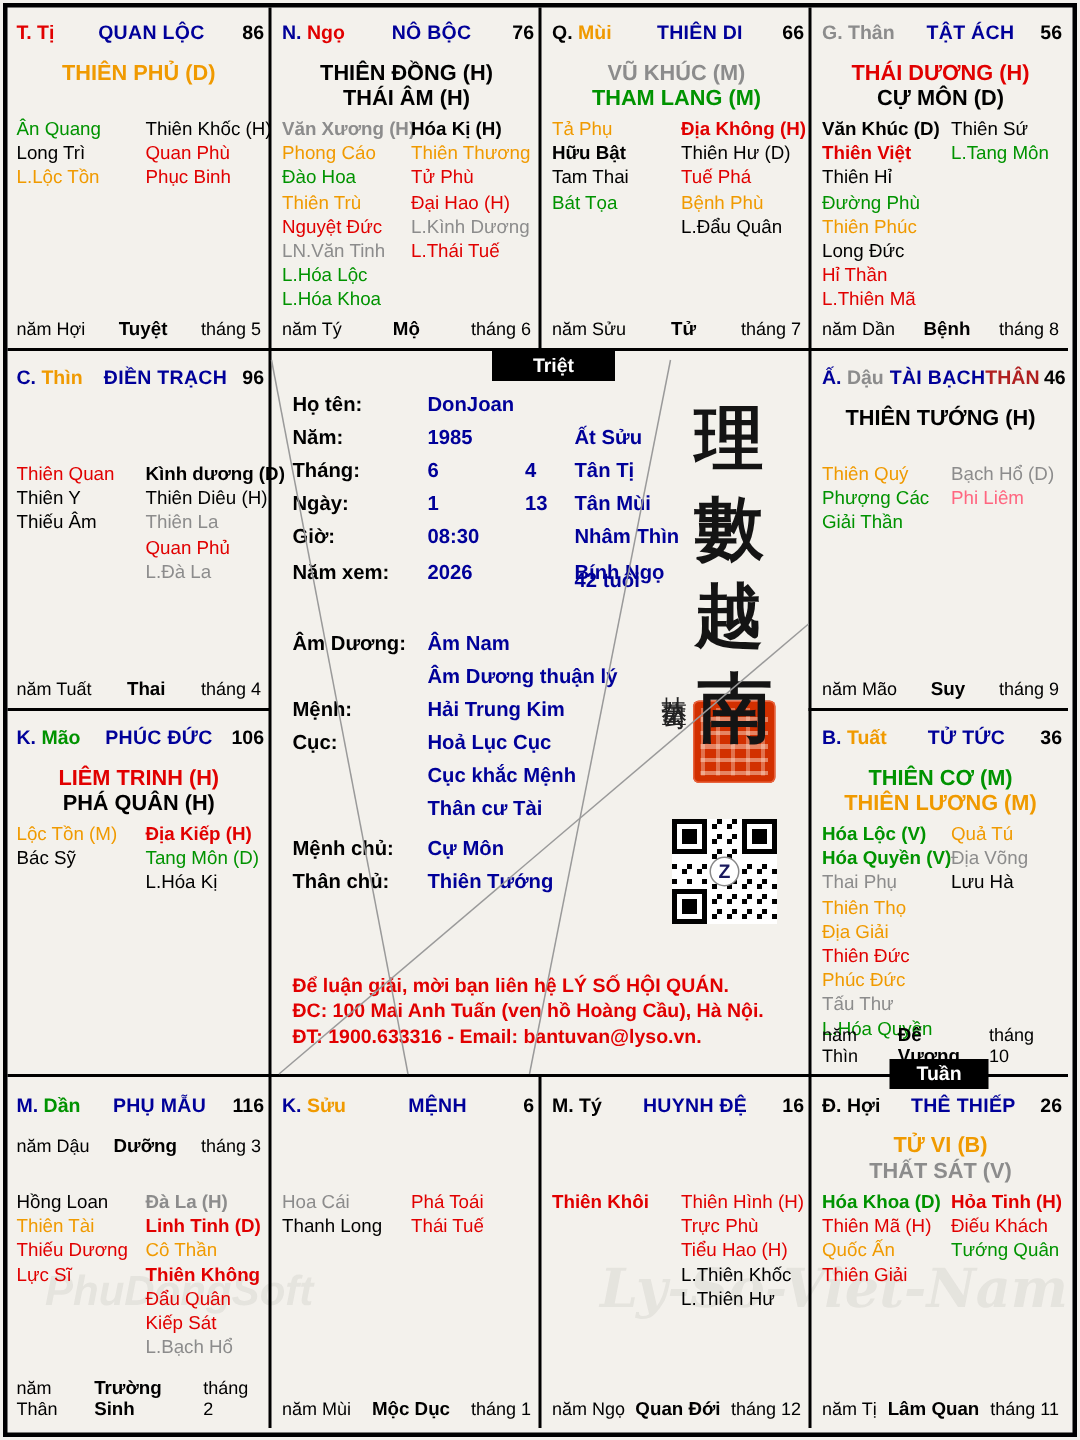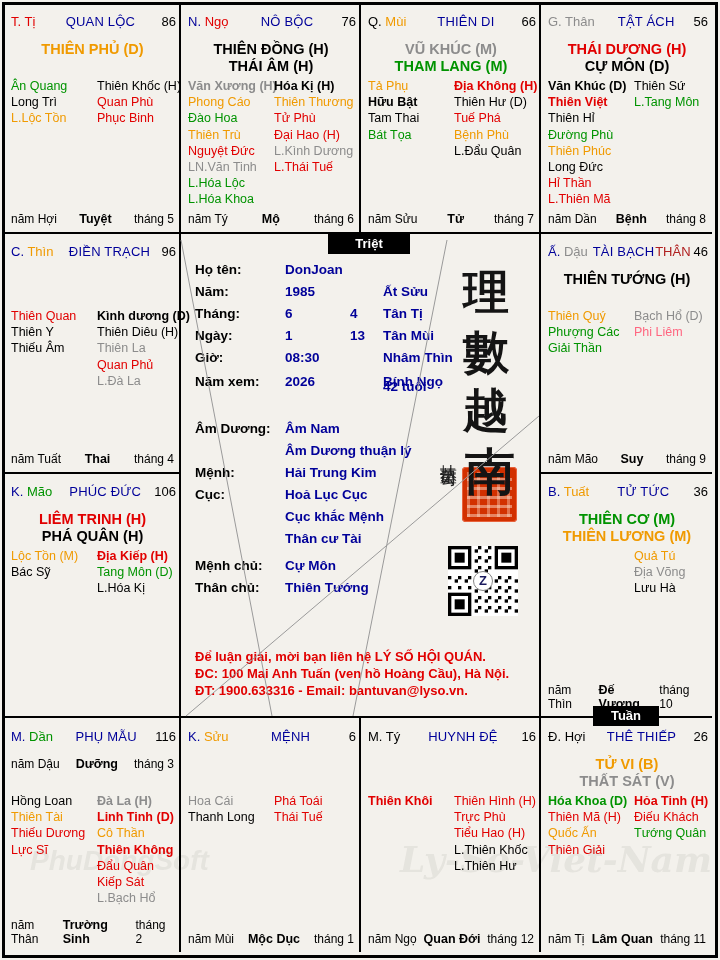--- a/index.html
+++ b/index.html
@@ -4,21 +4,21 @@
 <style>
   html,body{margin:0;padding:0;background:#fff;}
   #root{position:relative;width:720px;height:960px;background:#f3f1ec;font-family:"Liberation Sans",sans-serif;overflow:hidden;-webkit-font-smoothing:antialiased;}
   .frame{position:absolute;left:2px;top:2px;width:710px;height:950px;border:3px solid #000;box-sizing:content-box;}
   .gl{position:absolute;background:#000;}
   .watermark{position:absolute;color:rgba(60,50,40,0.07);font-weight:bold;pointer-events:none;}
   .wm-left{left:30px;top:845px;font-size:28px;font-style:italic;}
   .wm-right{left:400px;top:838px;font-size:36px;font-style:italic;font-family:"DejaVu Serif",serif;}
   
   .palace{position:absolute;}
-  .p-head{position:absolute;left:6px;right:4px;top:7px;height:18px;display:flex;align-items:center;font-weight:normal;font-size:13px;white-space:nowrap;}
+  .p-head{position:absolute;left:6px;right:4px;top:7px;height:18px;display:flex;align-items:center;font-weight:bold;font-size:13px;white-space:nowrap;}
   .p-branch{margin-right:4px;}
   .p-name{flex:1;text-align:center;color:#000099;letter-spacing:0.2px;}
   .p-than{color:#b02020;margin:0 3px 0 0;}
   .p-num{color:#000;}
   .p-main{position:absolute;left:0;right:0;top:36px;text-align:center;font-weight:bold;font-size:14.5px;line-height:17px;white-space:nowrap;}
   .p-col{position:absolute;top:73px;font-size:12.5px;line-height:16.2px;white-space:nowrap;}
   .p-col.cl{left:6px;}
   .p-col.cr{left:92px;}
   .p-foot{position:absolute;left:6px;right:6px;bottom:7px;display:flex;justify-content:space-between;align-items:baseline;font-size:12px;color:#000;}
   .p-stage{font-weight:bold;font-size:12.5px;}
@@ -258,20 +258,31 @@
       </div>
       <div class="palace" style="left: 542px; top: 475px; width: 170px; height: 243px;">
         <div class="p-head">
           <span class="p-branch"><span style="color:#000099">B. </span><span style="color:#f09a00">Tuất</span></span>
           <span class="p-name">TỬ TỨC</span>
           <span class="p-num">36</span>
         </div>
         <div class="p-main">
           <div style="color:#009300">THIÊN CƠ (M)</div>
           <div style="color:#f09a00">THIÊN LƯƠNG (M)</div>
+        </div>
+        <div class="p-col cl">
+          <div class="star b" style="color:#009300">Hóa Lộc (V)</div>
+          <div class="star b" style="color:#009300">Hóa Quyền (V)</div>
+          <div class="star" style="color:#8c8c8c">Thai Phụ</div>
+          <div class="star" style="color:#f09a00">Thiên Thọ</div>
+          <div class="star" style="color:#f09a00">Địa Giải</div>
+          <div class="star" style="color:#e10000">Thiên Đức</div>
+          <div class="star" style="color:#f09a00">Phúc Đức</div>
+          <div class="star" style="color:#8c8c8c">Tấu Thư</div>
+          <div class="star" style="color:#009300">L.Hóa Quyền</div>
         </div>
         <div class="p-col cr">
           <div class="star" style="color:#f09a00">Quả Tú</div>
           <div class="star" style="color:#8c8c8c">Địa Võng</div>
           <div class="star" style="color:#000000">Lưu Hà</div>
         </div>
         <div class="p-foot">
           <span>năm Thìn</span>
           <span class="p-stage">Đế Vượng</span>
           <span>tháng 10</span>

